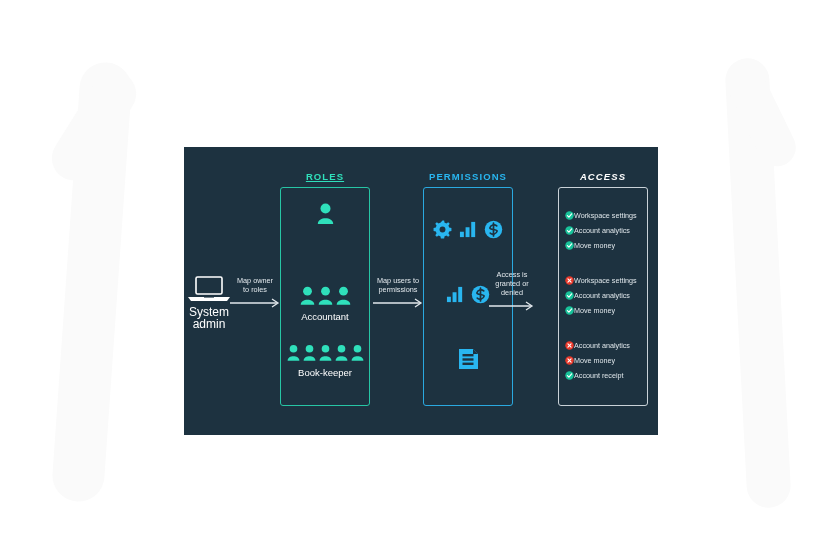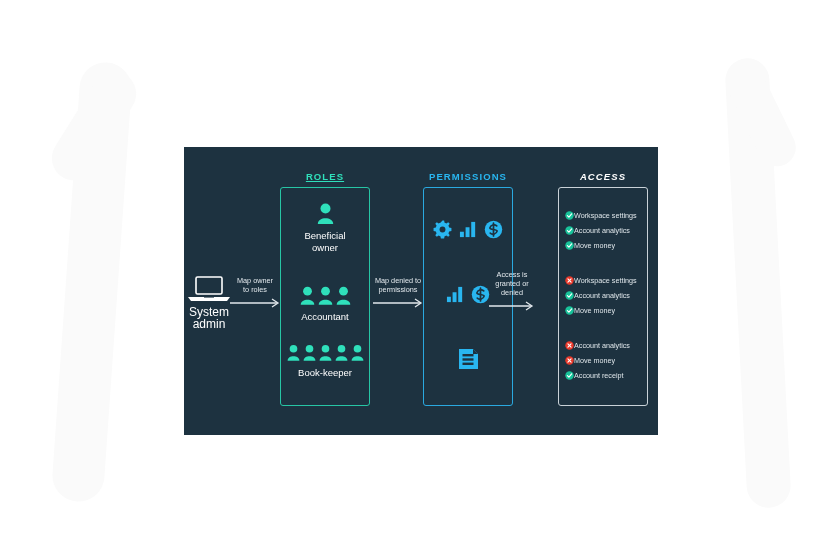--- a/index.html
+++ b/index.html
@@ -144,22 +144,20 @@
 <div class="col-title roles-title">ROLES</div>
 <div class="box roles-box"></div>
 
 <div class="role-item role-1">
   <div class="people">
     <svg width="17" height="22" viewBox="0 0 17 22">
       <circle cx="8.5" cy="5.5" r="5" fill="#2fe0bb"></circle>
       <path d="M0.8 21 C0.8 13.4 16.2 13.4 16.2 21 Z" fill="#2fe0bb"></path>
     </svg>
   </div>
-  <div class="role-label">Beneficial
-owner</div>
 </div>
 
 <div class="role-item role-2">
   <div class="people">
     <svg width="15" height="20" viewBox="0 0 17 22">
         <circle cx="8.5" cy="5.5" r="5" fill="#2fe0bb"></circle>
         <path d="M0.8 21 C0.8 13.4 16.2 13.4 16.2 21 Z" fill="#2fe0bb"></path>
       </svg>
     <svg width="15" height="20" viewBox="0 0 17 22">
         <circle cx="8.5" cy="5.5" r="5" fill="#2fe0bb"></circle>
@@ -193,21 +191,21 @@
       </svg>
     <svg width="13" height="18" viewBox="0 0 17 22">
         <circle cx="8.5" cy="5.5" r="5" fill="#2fe0bb"></circle>
         <path d="M0.8 21 C0.8 13.4 16.2 13.4 16.2 21 Z" fill="#2fe0bb"></path>
       </svg>
   </div>
   <div class="role-label">Book-keeper</div>
 </div>
 
 <div class="conn conn-2">
-  <div class="cap">Map denied to
+  <div class="cap">Map users to
 permissions</div>
   <div class="arrow">
     <svg width="54" height="10" viewBox="0 0 54 10">
       <line x1="2" y1="5" x2="49" y2="5" stroke="#e2e8ec" stroke-width="1.3"></line>
       <polyline points="44,1 50,5 44,9" fill="none" stroke="#e2e8ec" stroke-width="1.3"></polyline>
     </svg>
   </div>
 </div>
 
 <div class="col-title perm-title">PERMISSIONS</div>

